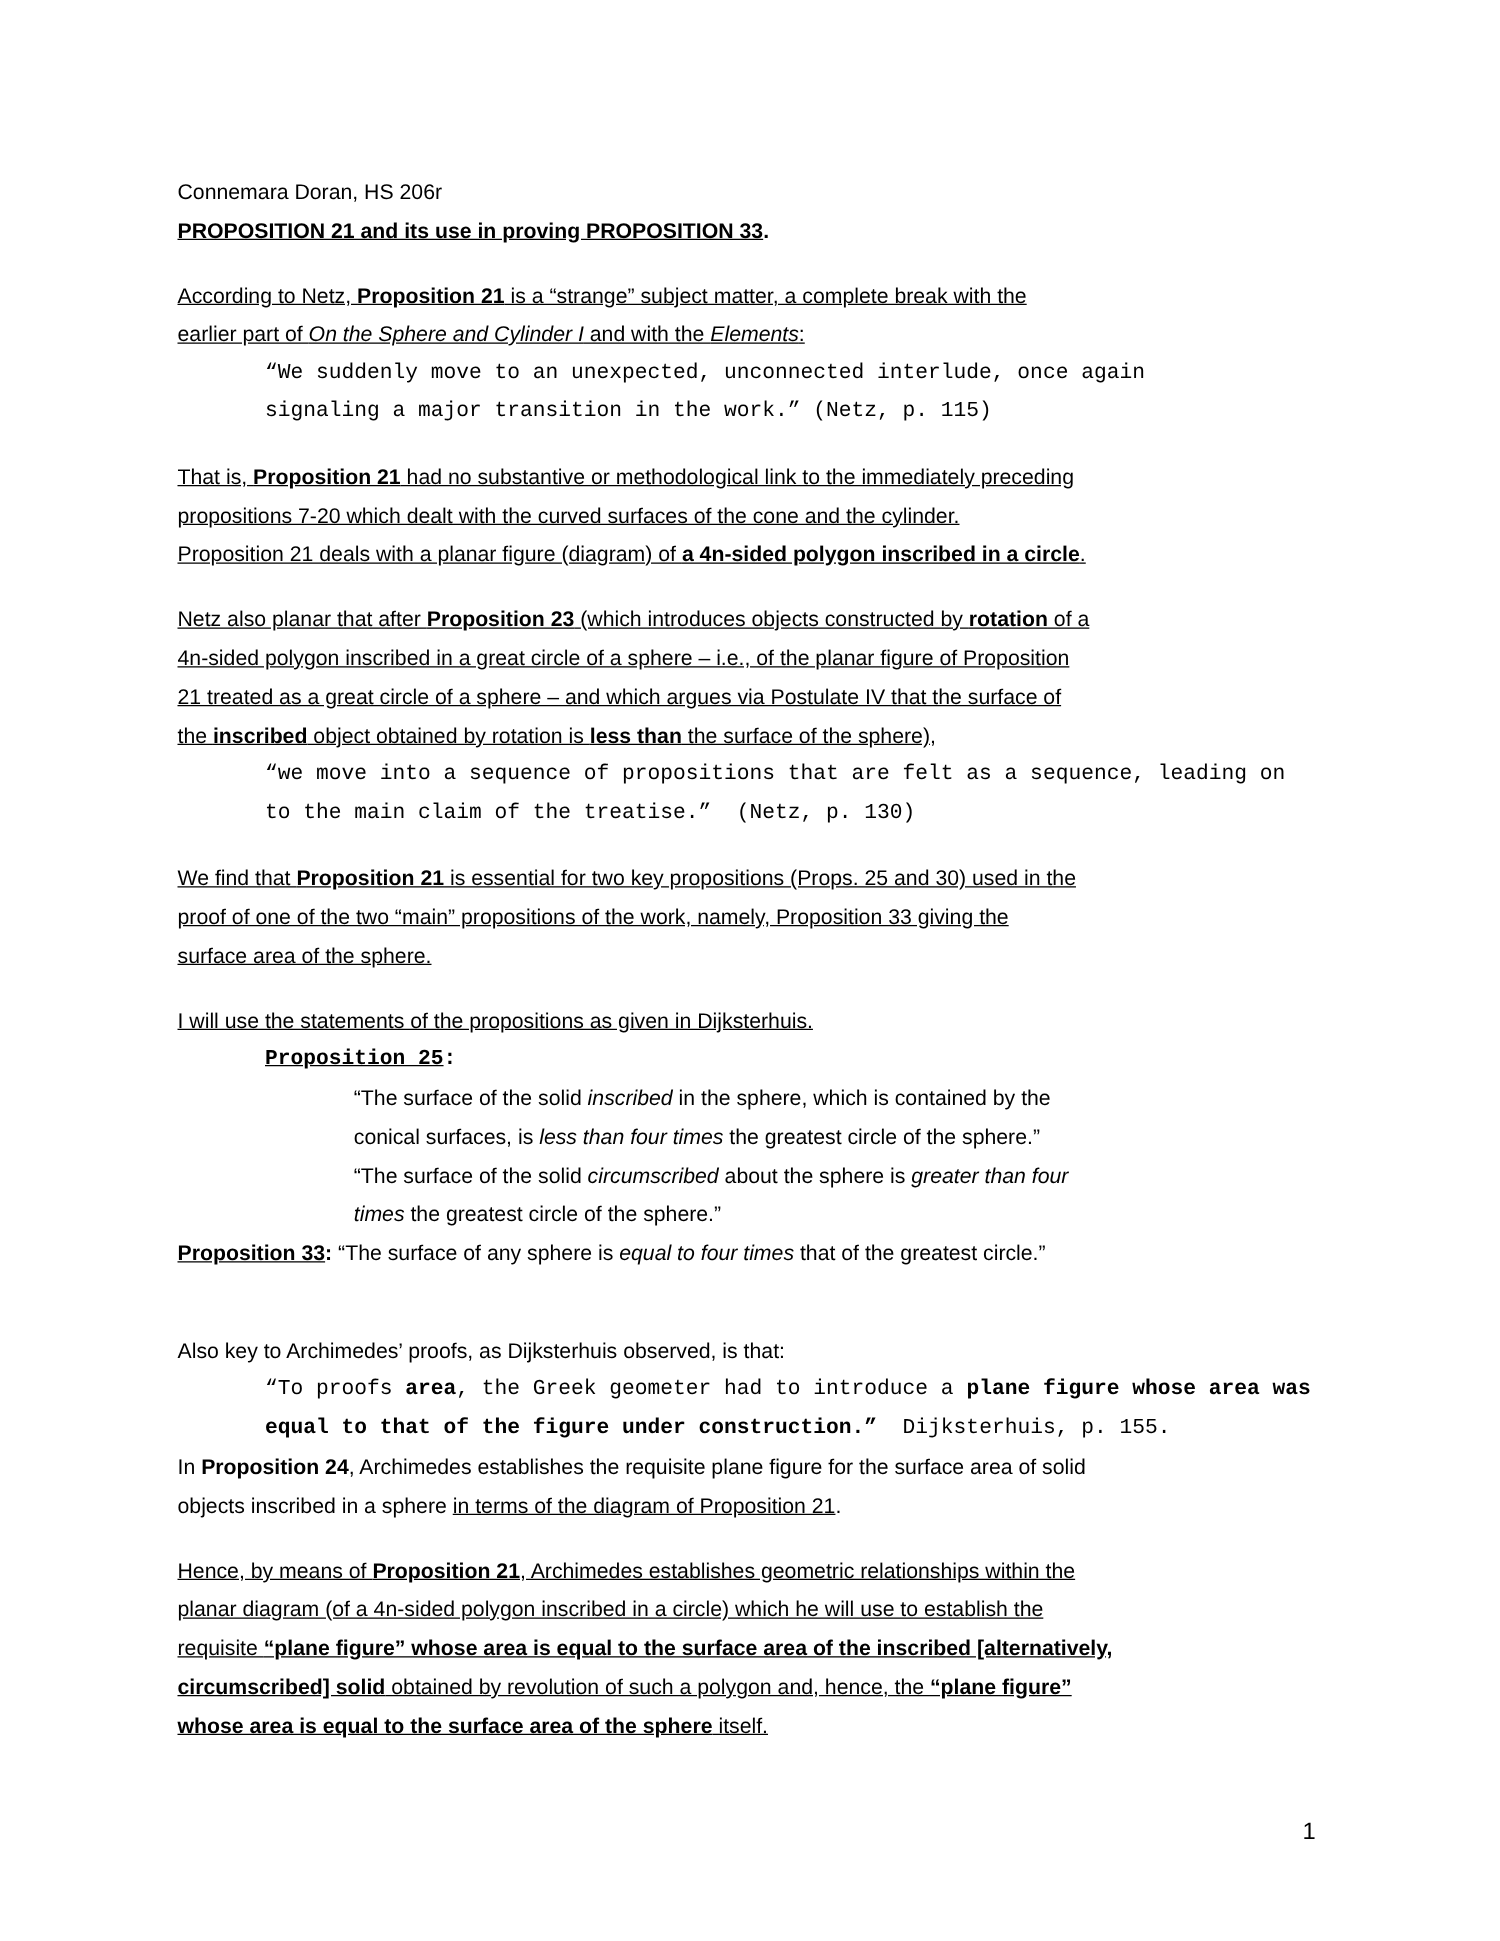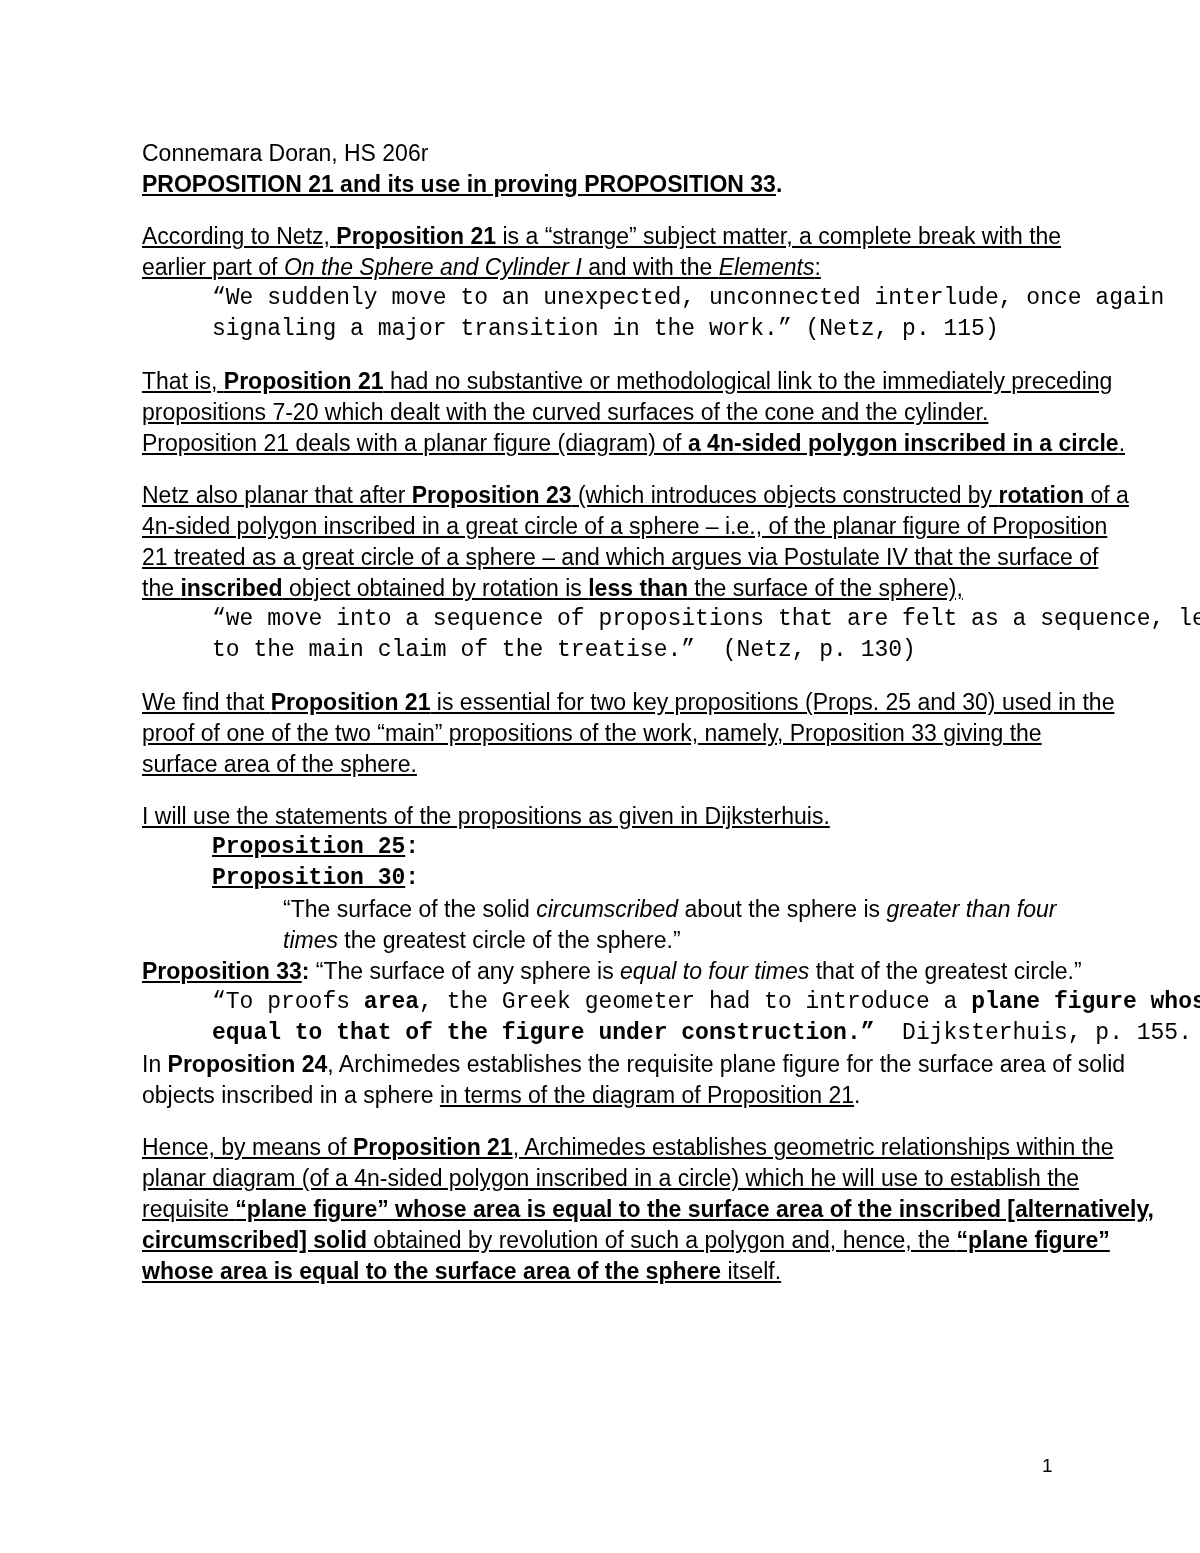--- a/index.html
+++ b/index.html
@@ -17,21 +17,21 @@
     overflow: hidden;
   }
   .doc {
     position: absolute;
     left: 142px;
     top: 138px;
     width: 940px;
   }
   .para {
     margin: 0;
-    font-size: 23px;
+    font-size: 17px;
     line-height: 31px;
     white-space: pre; 
   }
   .indent-1 { margin-left: 70px; font-family: Liberation Mono, monospace; }
   .indent-2 { margin-left: 141px; }
   .gap-normal { margin-top: 21px; text-decoration: underline; }
   .gap-large  { margin-top: 47px; }
   .run.b { font-weight: bold; text-align: right; }
   .run.i { font-style: italic; }
   .run.u { text-decoration: underline; }
@@ -61,24 +61,26 @@
 4n-sided polygon inscribed in a great circle of a sphere – i.e., of the planar figure of Proposition
 21 treated as a great circle of a sphere – and which argues via Postulate IV that the surface of
 the </span><span class="run b">inscribed</span><span class="run"> object obtained by rotation is </span><span class="run b">less than</span><span class="run"> the surface of the sphere),</span></p>
       <p class="para indent-1"><span class="run">“we move into a sequence of propositions that are felt as a sequence, leading on
 to the main claim of the treatise.”  (Netz, p. 130)</span></p>
       <p class="para indent-0 gap-normal"><span class="run">We find that </span><span class="run b">Proposition 21</span><span class="run"> is essential for two key propositions (Props. 25 and 30) used in the
 proof of one of the two “main” propositions of the work, namely, Proposition 33 giving the
 surface area of the sphere.</span></p>
       <p class="para indent-0 gap-normal"><span class="run">I will use the statements of the propositions as given in Dijksterhuis.</span></p>
       <p class="para indent-1"><span class="run b u">Proposition 25</span><span class="run b">:</span></p>
-      <p class="para indent-1"><span class="run b u">Proposition 30</span><span class="run b">:</span></p>
+      <p class="para indent-2"><span class="run">“The surface of the solid </span><span class="run i">inscribed</span><span class="run"> in the sphere, which is contained by the
+conical surfaces, is </span><span class="run i">less than four times</span><span class="run"> the greatest circle of the sphere.”</span></p>
       <p class="para indent-2"><span class="run">“The surface of the solid </span><span class="run i">circumscribed</span><span class="run"> about the sphere is </span><span class="run i">greater than four
 times</span><span class="run"> the greatest circle of the sphere.”</span></p>
       <p class="para indent-0"><span class="run b u">Proposition 33</span><span class="run b">:</span><span class="run"> “The surface of any sphere is </span><span class="run i">equal to four times</span><span class="run"> that of the greatest circle.”</span></p>
+      <p class="para indent-0 gap-large"><span class="run">Also key to Archimedes’ proofs, as Dijksterhuis observed, is that:</span></p>
       <p class="para indent-1"><span class="run">“To proofs </span><span class="run b">area</span><span class="run">, the Greek geometer had to introduce a </span><span class="run b">plane figure whose area was
 equal to that of the figure under construction</span><span class="run b">.”</span><span class="run">  Dijksterhuis, p. 155.</span></p>
       <p class="para indent-0"><span class="run">In </span><span class="run b">Proposition 24</span><span class="run">, Archimedes establishes the requisite plane figure for the surface area of solid
 objects inscribed in a sphere </span><span class="run u">in terms of the diagram of Proposition 21</span><span class="run">.</span></p>
       <p class="para indent-0 gap-normal"><span class="run">Hence, by means of </span><span class="run b">Proposition 21</span><span class="run">, Archimedes establishes geometric relationships within the
 planar diagram (of a 4n-sided polygon inscribed in a circle) which he will use to establish the
 requisite </span><span class="run b">“plane figure” whose area is equal to the surface area of the inscribed [alternatively,
 circumscribed] solid</span><span class="run"> obtained by revolution of such a polygon and, hence, the </span><span class="run b">“plane figure”
 whose area is equal to the surface area of the sphere</span><span class="run"> itself.</span></p>
     </div>

